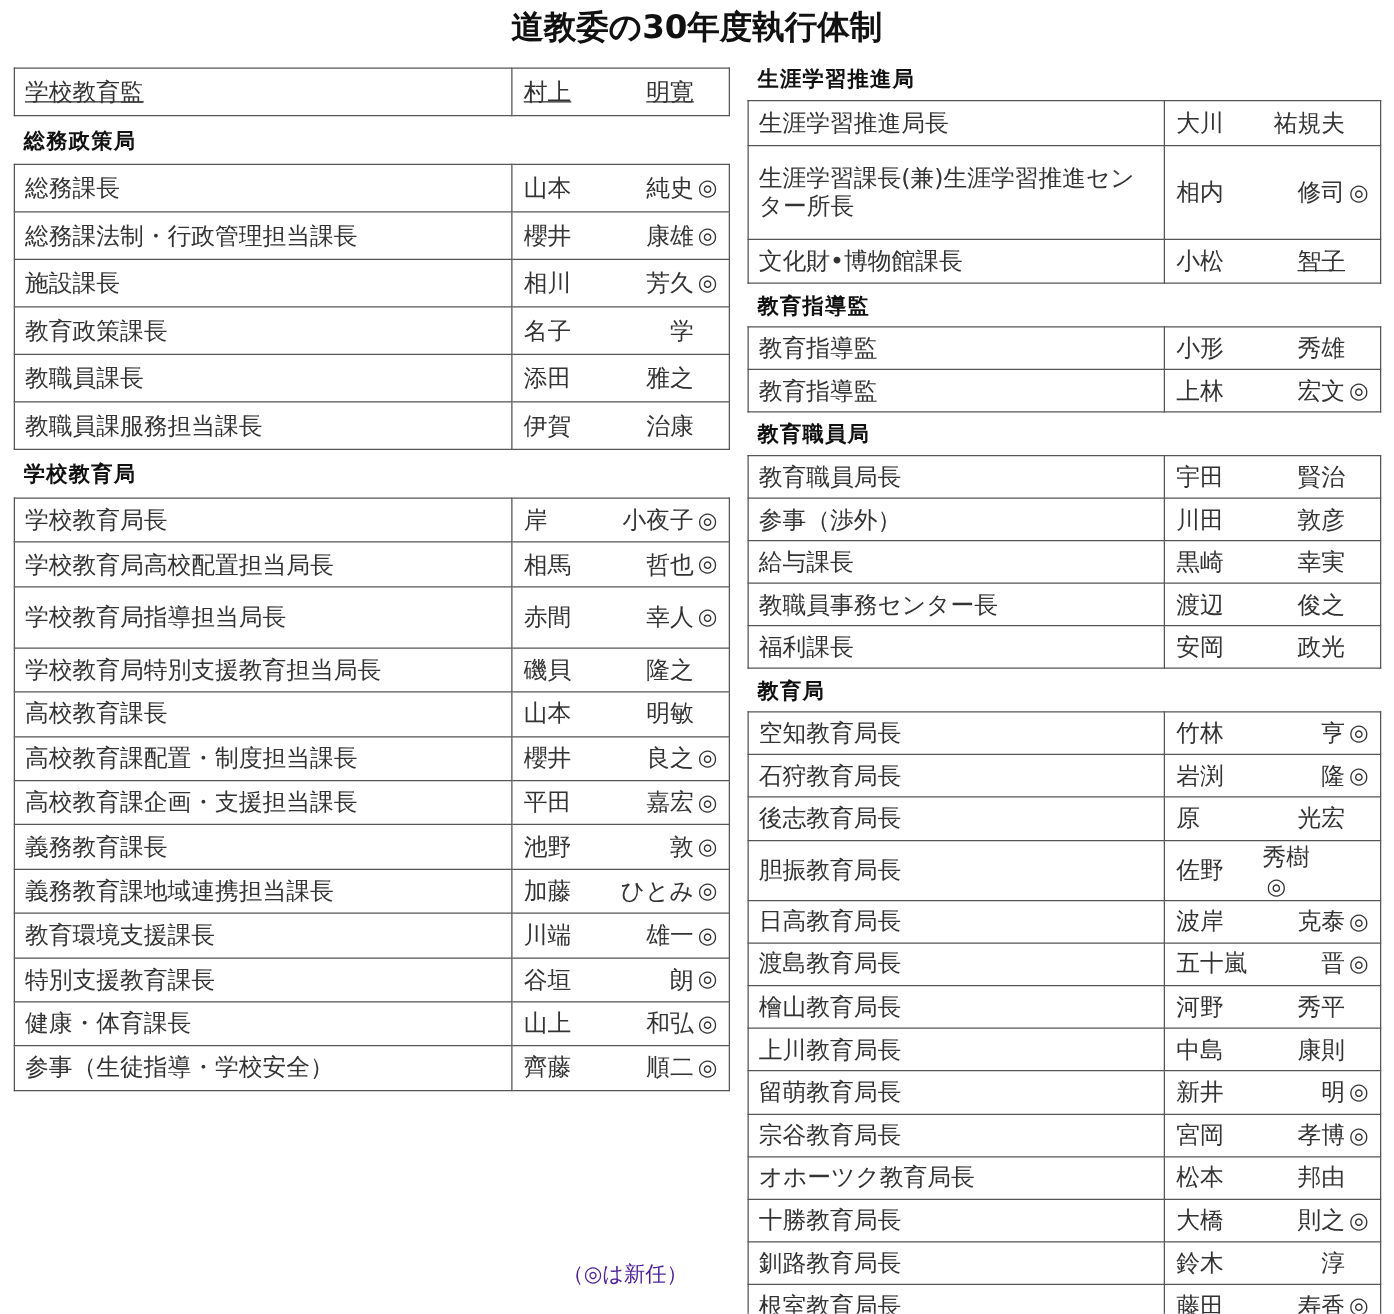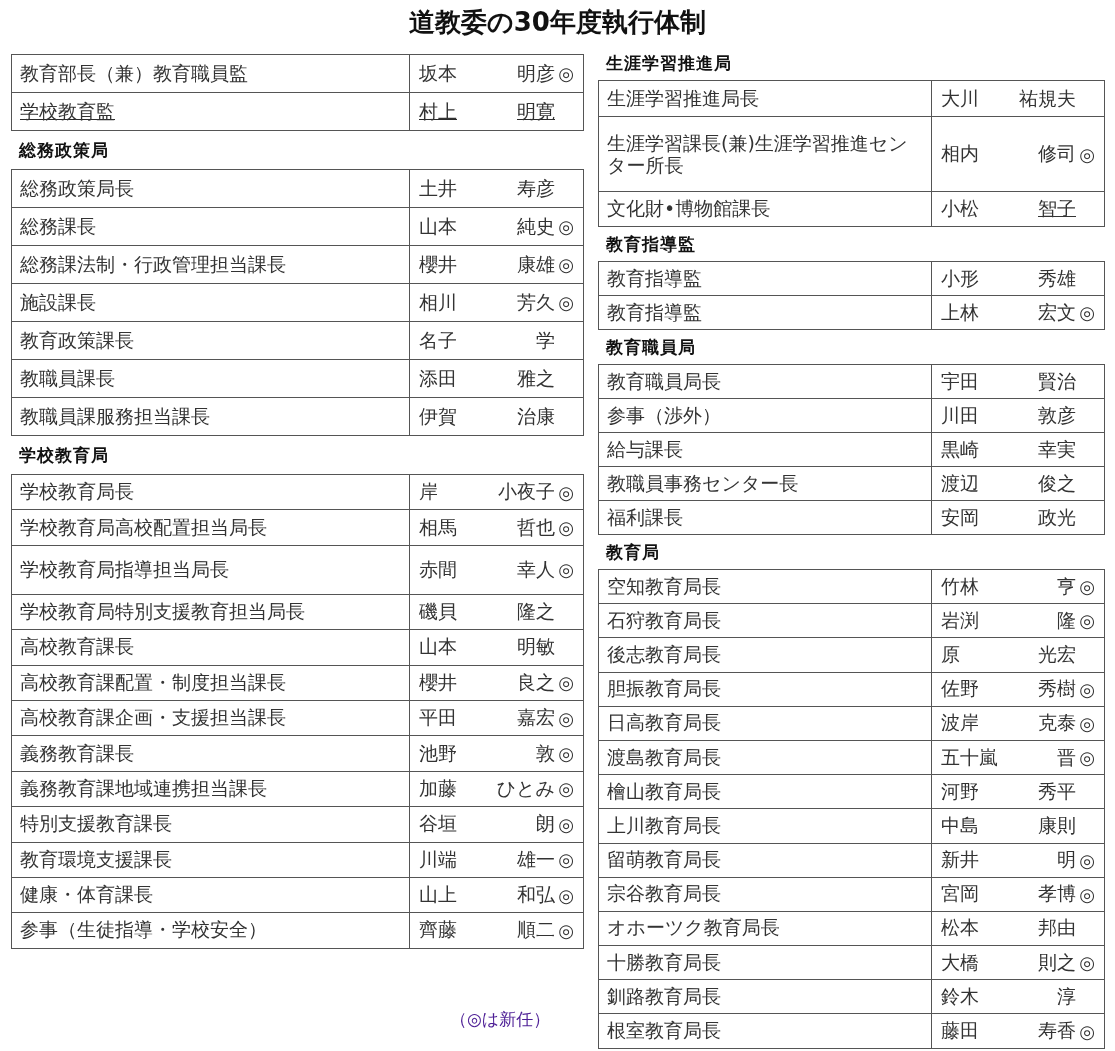--- a/index.html
+++ b/index.html
@@ -27,32 +27,20 @@
 
 <div class="title">道教委の30年度執行体制</div>
 
 <div class="col col-left" id="col-left">
     <table class="org">
       <colgroup>
         <col style="width: 398px;">
         <col>
       </colgroup>
       <tbody>
-        <tr style="height: 38px;">
-          <td class="pos">教育部長（兼）教育職員監</td>
-          <td class="nm">
-            <div class="nm-inner">
-              <span>坂本</span>
-              <span style="display: flex; align-items: center; min-width: 88px; justify-content: flex-end;">
-                <span>明彦</span>
-                <span class="mark" style="display: inline-block; width: 22px; text-align: center;">◎</span>
-              </span>
-            </div>
-          </td>
-        </tr>
         <tr style="height: 38px; text-decoration: underline;">
           <td class="pos">学校教育監</td>
           <td class="nm">
             <div class="nm-inner">
               <span>村上</span>
               <span style="display: flex; align-items: center; min-width: 88px; justify-content: flex-end;">
                 <span>明寛</span>
                 <span class="mark" style="display: inline-block; width: 22px; text-align: center;"></span>
               </span>
             </div>
@@ -61,32 +49,20 @@
       </tbody>
     </table>
     <div class="section-title" style="height: 38px;">総務政策局</div>
     <table class="org">
       <colgroup>
         <col style="width: 398px;">
         <col>
       </colgroup>
       <tbody>
         <tr style="height: 38px;">
-          <td class="pos">総務政策局長</td>
-          <td class="nm">
-            <div class="nm-inner">
-              <span>土井</span>
-              <span style="display: flex; align-items: center; min-width: 88px; justify-content: flex-end;">
-                <span>寿彦</span>
-                <span class="mark" style="display: inline-block; width: 22px; text-align: center;"></span>
-              </span>
-            </div>
-          </td>
-        </tr>
-        <tr style="height: 38px;">
           <td class="pos">総務課長</td>
           <td class="nm">
             <div class="nm-inner">
               <span>山本</span>
               <span style="display: flex; align-items: center; min-width: 88px; justify-content: flex-end;">
                 <span>純史</span>
                 <span class="mark" style="display: inline-block; width: 22px; text-align: center;">◎</span>
               </span>
             </div>
           </td>
@@ -262,38 +238,38 @@
             <div class="nm-inner">
               <span>加藤</span>
               <span style="display: flex; align-items: center; min-width: 88px; justify-content: flex-end;">
                 <span>ひとみ</span>
                 <span class="mark" style="display: inline-block; width: 22px; text-align: center;">◎</span>
               </span>
             </div>
           </td>
         </tr>
         <tr style="height: 35.4px;">
+          <td class="pos">教育環境支援課長</td>
+          <td class="nm">
+            <div class="nm-inner">
+              <span>川端</span>
+              <span style="display: flex; align-items: center; min-width: 88px; justify-content: flex-end;">
+                <span>雄一</span>
+                <span class="mark" style="display: inline-block; width: 22px; text-align: center;">◎</span>
+              </span>
+            </div>
+          </td>
+        </tr>
+        <tr style="height: 35.4px;">
           <td class="pos">特別支援教育課長</td>
           <td class="nm">
             <div class="nm-inner">
               <span>谷垣</span>
               <span style="display: flex; align-items: center; min-width: 88px; justify-content: flex-end;">
                 <span>朗</span>
-                <span class="mark" style="display: inline-block; width: 22px; text-align: center;">◎</span>
-              </span>
-            </div>
-          </td>
-        </tr>
-        <tr style="height: 35.4px;">
-          <td class="pos">教育環境支援課長</td>
-          <td class="nm">
-            <div class="nm-inner">
-              <span>川端</span>
-              <span style="display: flex; align-items: center; min-width: 88px; justify-content: flex-end;">
-                <span>雄一</span>
                 <span class="mark" style="display: inline-block; width: 22px; text-align: center;">◎</span>
               </span>
             </div>
           </td>
         </tr>
         <tr style="height: 35.4px;">
           <td class="pos">健康・体育課長</td>
           <td class="nm">
             <div class="nm-inner">
               <span>山上</span>
@@ -508,21 +484,21 @@
                 <span class="mark" style="display: inline-block; width: 22px; text-align: center;"></span>
               </span>
             </div>
           </td>
         </tr>
         <tr style="height: 34.2px;">
           <td class="pos">胆振教育局長</td>
           <td class="nm">
             <div class="nm-inner">
               <span>佐野</span>
-              <span style="display: flex; align-items: center; min-width: 88px; justify-content: flex-end;">
+              <span style="display: flex; min-width: 88px; justify-content: flex-end; flex-direction: column;">
                 <span>秀樹</span>
                 <span class="mark" style="display: inline-block; width: 22px; text-align: center;">◎</span>
               </span>
             </div>
           </td>
         </tr>
         <tr style="height: 34.2px;">
           <td class="pos">日高教育局長</td>
           <td class="nm">
             <div class="nm-inner">

